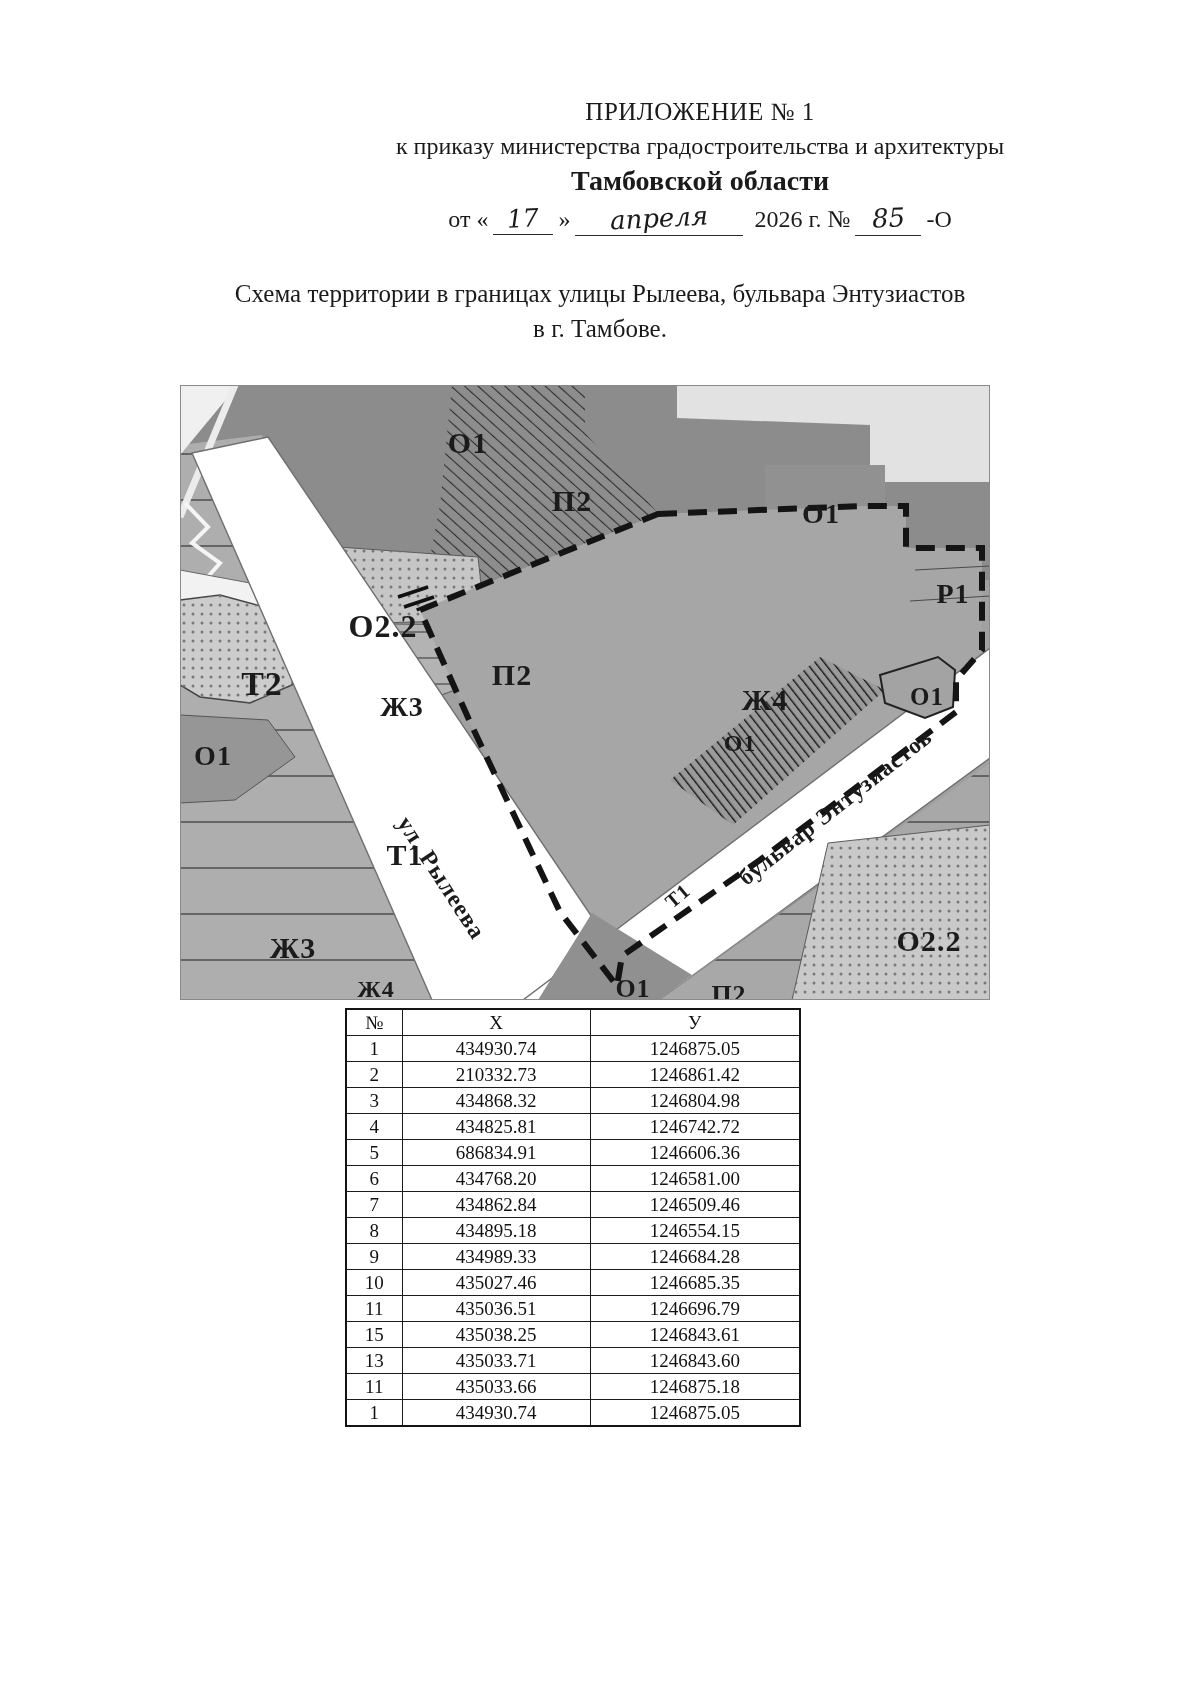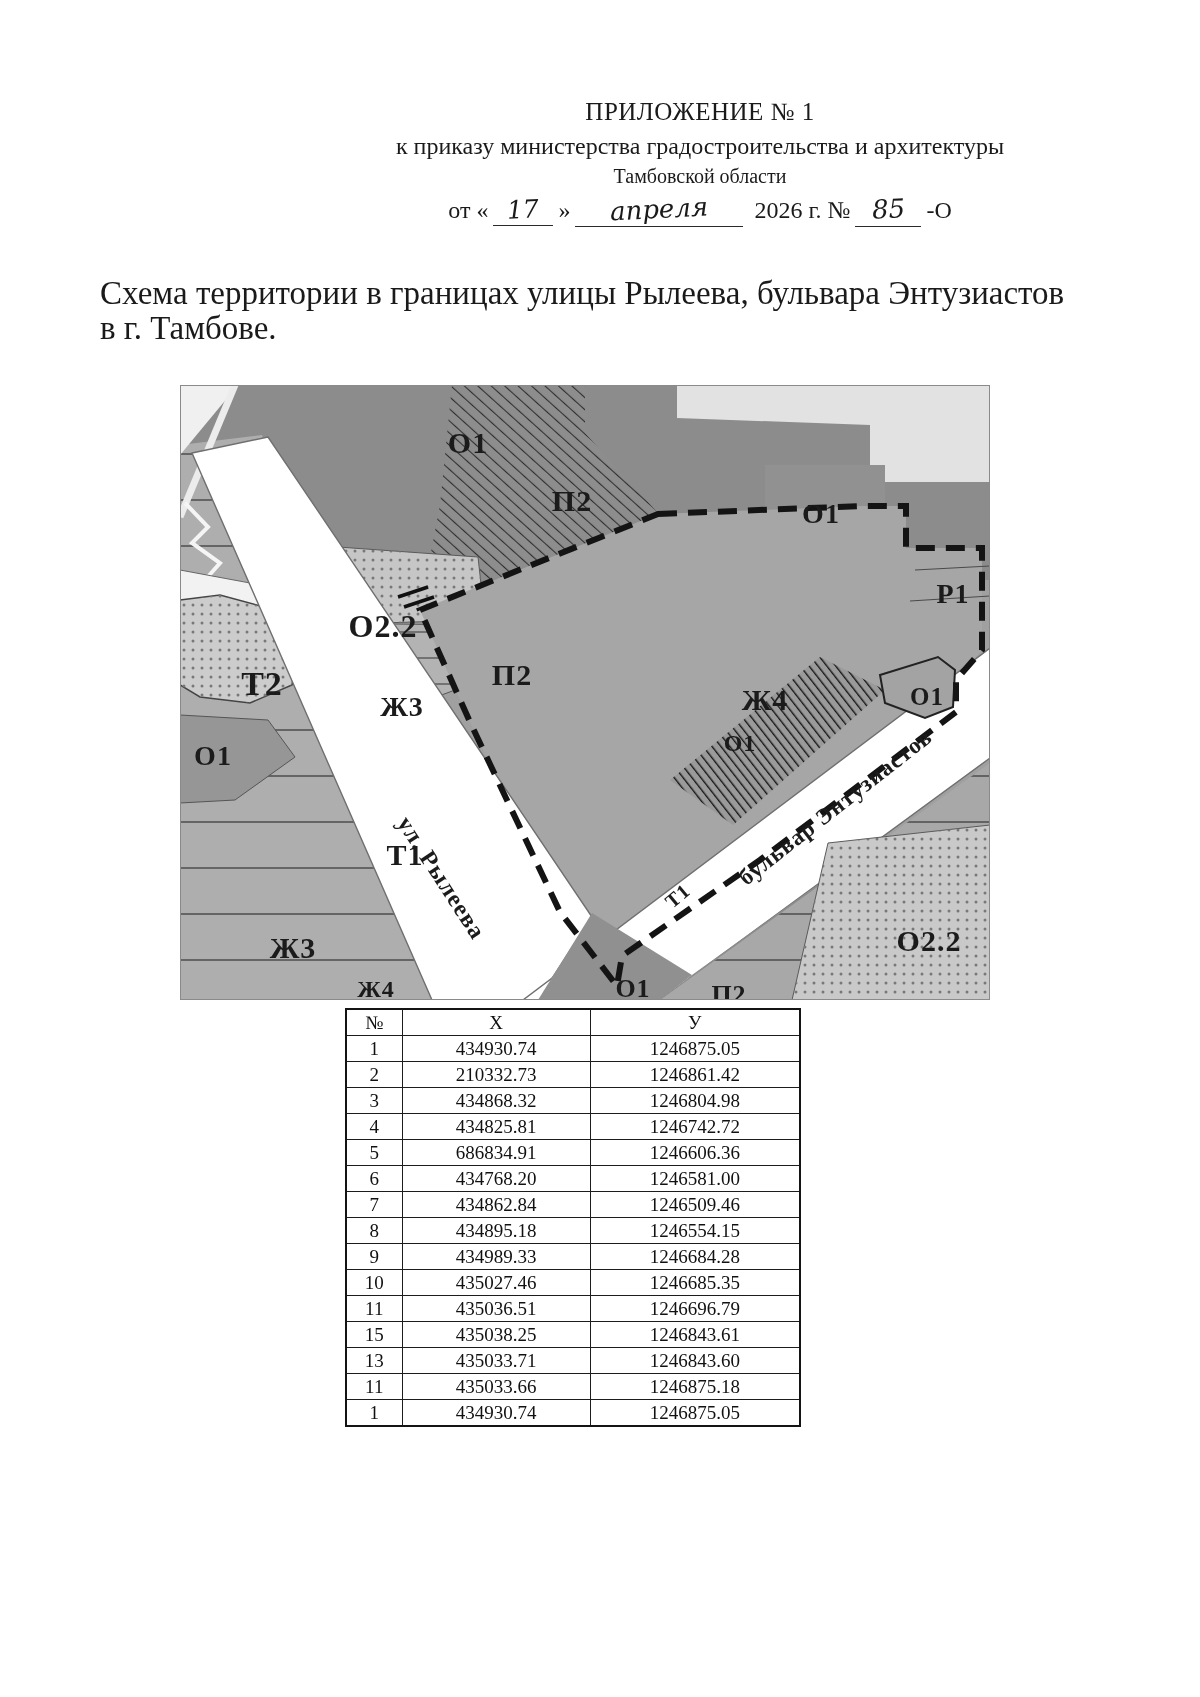--- a/index.html
+++ b/index.html
@@ -5,34 +5,34 @@
   html,body{margin:0;padding:0;background:#e8e8e8;}
   .page{
     position:relative;width:1200px;height:1697px;margin:0 auto;
     background:#ffffff;overflow:hidden;
     font-family:"Liberation Serif","DejaVu Serif",serif;color:#1a1a1a;
   }
   
   .hdr{position:absolute;left:340px;top:98px;width:720px;text-align:center;}
   .hdr-line1{font-size:25px;letter-spacing:.5px;}
   .hdr-line2{font-size:24px;margin-top:7px;text-align:center;}
-  .hdr-line3{font-size:20px;margin-top:5px;}
+  .hdr-line3{font-size:28px;margin-top:5px;font-weight:bold;}
   .hdr-line4{font-size:24px;margin-top:6px;white-space:nowrap;}
   .hw{
     font-family:"DejaVu Serif",serif;font-style:italic;
     display:inline-block;transform:rotate(-3deg);
   }
   .u{display:inline-block;border-bottom:1.6px solid #2a2a2a;text-align:center;
      padding:0 4px 1px 4px;margin:0 5px;}
   .u-day{min-width:52px;font-size:25px;}
   .u-month{min-width:160px;font-size:26px;}
   .u-num{min-width:58px;font-size:26px;}
   
-  .doc-title{position:absolute;left:100px;top:276px;width:1000px;text-align:left;
-    font-size:33px;line-height:35px;}
+  .doc-title{position:absolute;left:100px;top:276px;width:1000px;text-align:center;
+    font-size:25px;line-height:35px;}
   
   .map-wrap{position:absolute;left:180px;top:385px;width:810px;height:615px;}
   .map-wrap svg{display:block;}
   .zlab{font-family:"Liberation Serif","DejaVu Serif",serif;font-weight:600;
         fill:#1b1b1b;text-anchor:middle;letter-spacing:1px;}
   
   .coords{position:absolute;left:345px;top:1008px;}
   table.coords-t{border-collapse:collapse;border:2.4px solid #141414;}
   .coords-t th,.coords-t td{
     border:1.6px solid #1c1c1c;text-align:center;vertical-align:middle;

